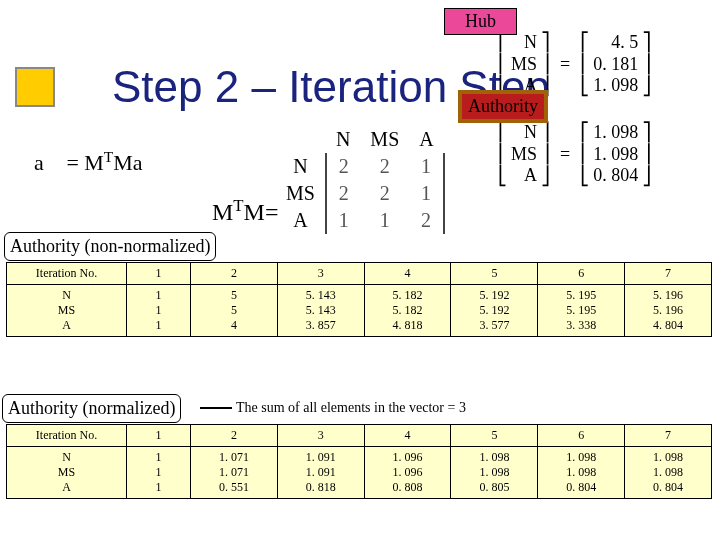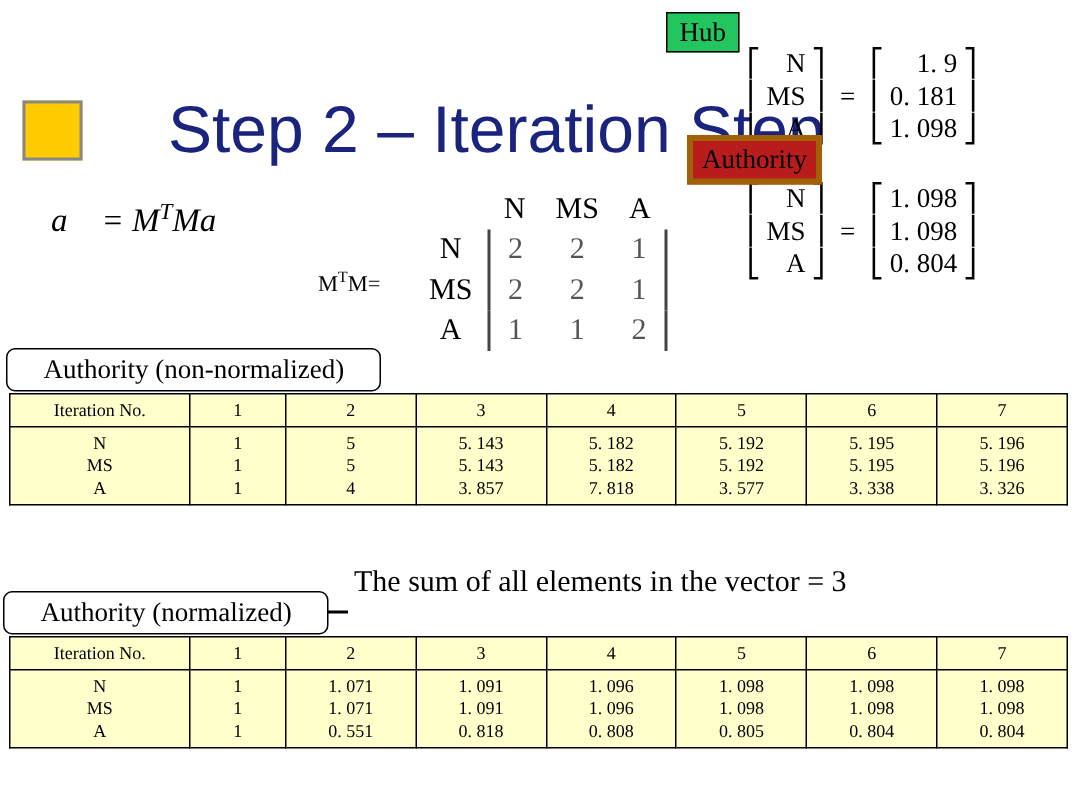--- a/index.html
+++ b/index.html
@@ -12,23 +12,23 @@
     color: #000;
     background: #fff;
     position: relative;
     overflow: hidden;
   }
   .hub-box {
     position: absolute;
     top: 8px;
     left: 444px;
     border: 1px solid #000;
-    padding: 2px 8px;
+    padding: 2px 20px;
     font-size: 18px;
-    background: #22c55e;
+    background: #ec4899;
     z-index: 5;
   }
   .title-row {
     position: absolute;
     top: 62px;
     left: 15px;
     display: flex;
     align-items: center;
     gap: 43px;
   }
@@ -77,31 +77,30 @@
     flex-direction: column;
     justify-content: space-between;
     height: 62px;
   }
   .bracket span { line-height: 1; }
   .eq {
     padding: 0 10px;
   }
   .formula {
     position: absolute;
-    top: 133px;
+    top: 148px;
     left: 34px;
     font-size: 22px;
-    font-style: italic;
   }
   .formula sup { font-size: 0.7em; }
   .mtm-label {
     position: absolute;
-    top: 180px;
+    top: 196px;
     left: 212px;
-    font-size: 15px;
+    font-size: 24px;
   }
   .mtm-label sup { font-size: 0.7em; }
   .matrix-wrap {
     position: absolute;
     top: 126px;
     left: 276px;
   }
   .matrix {
     border-collapse: collapse;
     font-size: 20px;
@@ -118,33 +117,33 @@
   }
   .matrix-border-left {
     border-left: 2px solid #444;
   }
   .matrix-border-right {
     border-right: 2px solid #444;
   }
   .section-label {
     border: 1px solid #000;
     border-radius: 6px;
-    padding: 3px 24px;
+    padding: 3px 5px;
     font-size: 18px;
     background: #fff;
     position: absolute;
     z-index: 3;
   }
   .lbl-auth-nn { top: 232px; left: 4px; }
   .lbl-auth-n  { top: 394px; left: 2px; }
   .note {
     position: absolute;
-    top: 377px;
+    top: 400px;
     left: 236px;
-    font-size: 20px;
+    font-size: 14px;
   }
   .note-conn {
     position: absolute;
     top: 407px;
     left: 200px;
     width: 32px;
     height: 2px;
     background: #000;
   }
   table.data {
@@ -198,21 +197,21 @@
       <span>⎥</span>
       <span>⎦</span>
     </div>
   <div class="eq">=</div>
   <div class="bracket">
       <span>⎡</span>
       <span>⎢</span>
       <span>⎣</span>
     </div>
   <div class="vec-col">
-    <span>1. 9</span>
+    <span>4. 5</span>
     <span>0. 181</span>
     <span>1. 098</span>
   </div>
   <div class="bracket">
       <span>⎤</span>
       <span>⎥</span>
       <span>⎦</span>
     </div>
 </div>
 
@@ -328,36 +327,36 @@
           <div>4</div>
         </td>
     <td>
           <div>5. 143</div>
           <div>5. 143</div>
           <div>3. 857</div>
         </td>
     <td>
           <div>5. 182</div>
           <div>5. 182</div>
-          <div>7. 818</div>
+          <div>4. 818</div>
         </td>
     <td>
           <div>5. 192</div>
           <div>5. 192</div>
           <div>3. 577</div>
         </td>
     <td>
           <div>5. 195</div>
           <div>5. 195</div>
           <div>3. 338</div>
         </td>
     <td>
           <div>5. 196</div>
           <div>5. 196</div>
-          <div>3. 326</div>
+          <div>4. 804</div>
         </td>
   </tr>
 </tbody>
   </table>
 
 <div class="section-label lbl-auth-n">Authority (normalized)</div>
 <div class="note-conn"></div>
 <div class="note">The sum of all elements in the vector = 3</div>
 
 <table class="data t2">

